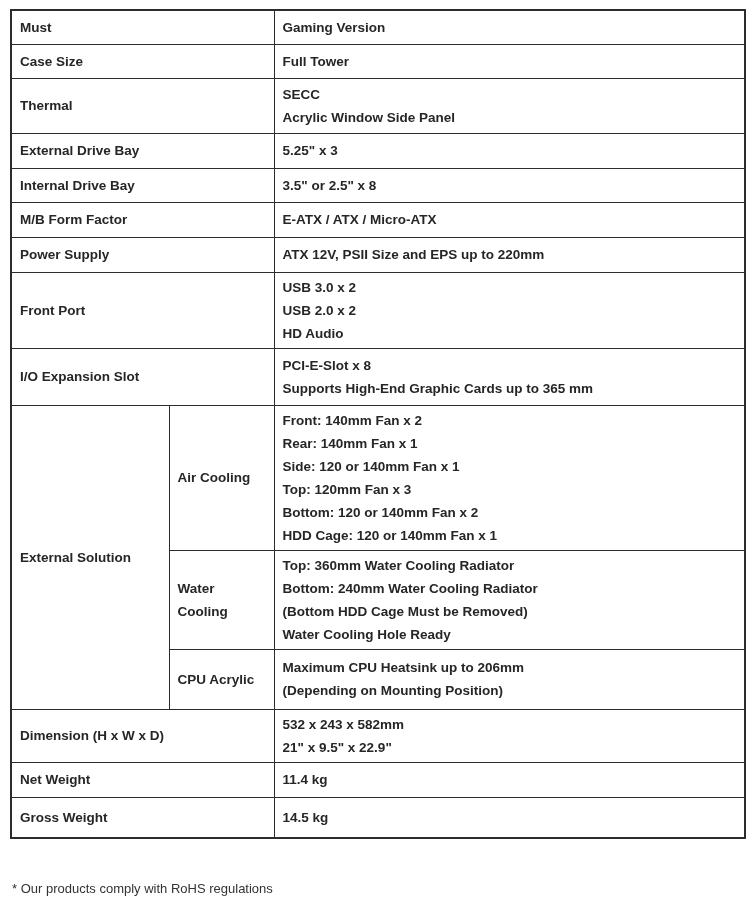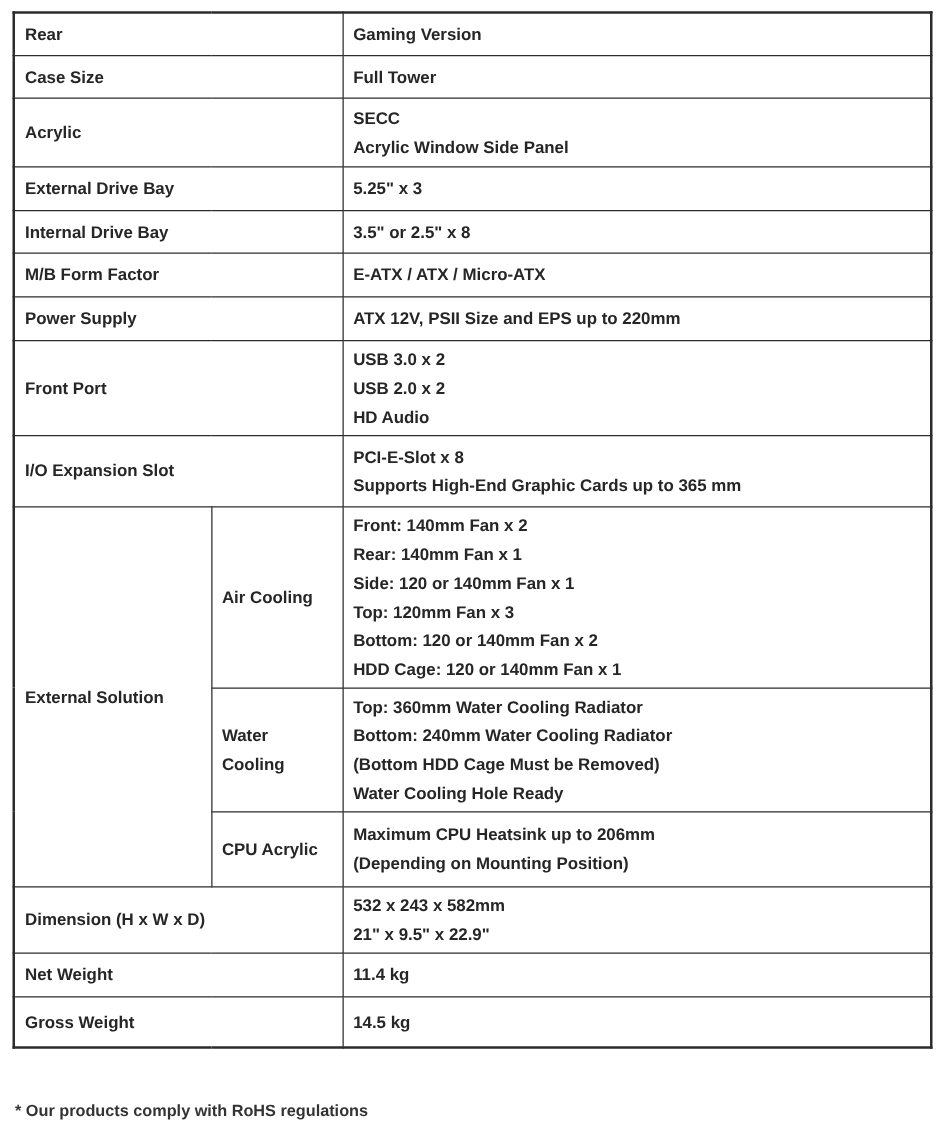--- a/index.html
+++ b/index.html
@@ -36,48 +36,48 @@
   }
   td.label-cell { }
   td.value-cell, td.sub-label-cell {
     white-space: pre-line;
   }
   .footnotes {
     margin: 39px 0 0 12px;
   }
   .footnote {
     font-size: 13px;
-    font-weight: bold;
+    font-weight: normal;
     color: #333333;
     line-height: 21px;
     margin-bottom: 1px;
   }
 </style>
 </head>
 <body>
 
 <div class="page">
 
   <table class="spec">
     <colgroup>
       <col style="width:158px">
       <col style="width:105px">
       <col style="width:471px">
     </colgroup>
     <tbody>
       <tr style="height:34px">
-        <td class="label-cell" colspan="2">Rear</td>
+        <td class="label-cell" colspan="2">Must</td>
         <td class="value-cell">Gaming Version</td>
       </tr>
       <tr style="height:34px">
         <td class="label-cell" colspan="2">Case Size</td>
         <td class="value-cell">Full Tower</td>
       </tr>
       <tr style="height:55px">
-        <td class="label-cell" colspan="2">Acrylic</td>
+        <td class="label-cell" colspan="2">Thermal</td>
         <td class="value-cell">SECC
 Acrylic Window Side Panel</td>
       </tr>
       <tr style="height:35px">
         <td class="label-cell" colspan="2">External Drive Bay</td>
         <td class="value-cell">5.25" x 3</td>
       </tr>
       <tr style="height:34px">
         <td class="label-cell" colspan="2">Internal Drive Bay</td>
         <td class="value-cell">3.5" or 2.5" x 8</td>

